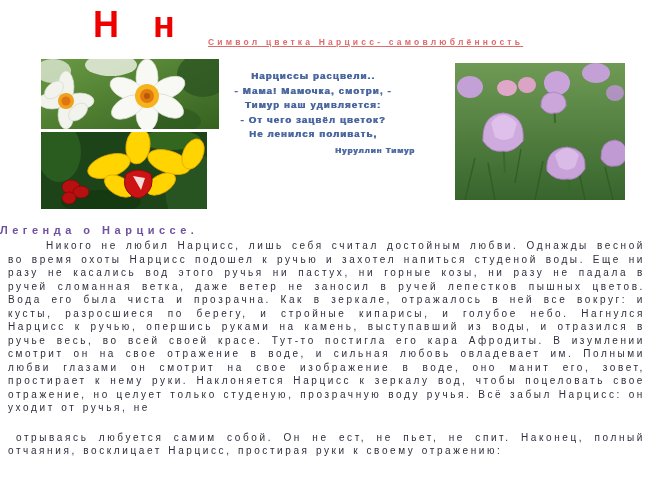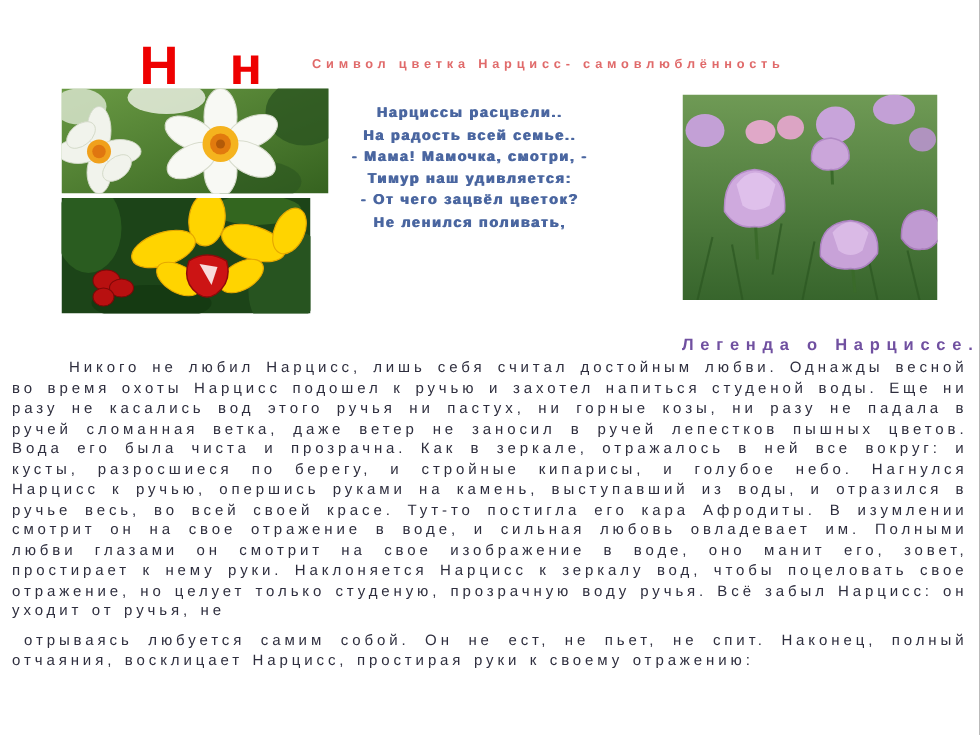--- a/index.html
+++ b/index.html
@@ -1,52 +1,52 @@
 <!DOCTYPE html>
 <html><head>
 <meta charset="utf-8">
 <style>
   html,body{margin:0;padding:0;background:#888;}
   .slide{
     position:relative;width:653px;height:490px;background:#ffffff;
     font-family:"Liberation Sans", sans-serif;overflow:hidden;margin:0 auto;
   }
   .big-letter{
-    position:absolute;left:93px;top:23px;
+    position:absolute;left:93px;top:4px;
     font-size:36px;font-weight:bold;color:#ee0000;letter-spacing:12px;white-space:nowrap;
   }
   .subtitle{
     position:absolute;left:208px;top:37px;
-    font-size:8.5px;font-weight:bold;color:#e06a6a;letter-spacing:3.2px;white-space:nowrap;
+    font-size:8.5px;font-weight:bold;color:#e06a6a;letter-spacing:3.2px;white-space:nowrap;text-decoration:underline;
   }
   .photo{position:absolute;display:block;}
   #photo-narcissus{left:41px;top:59px;width:178px;height:70px;}
   #photo-orchid{left:41px;top:132px;width:166px;height:77px;}
   #photo-tulips{left:455px;top:63px;width:170px;height:137px;}
   .poem{
     position:absolute;left:193px;top:69px;width:240px;
     font-size:9.5px;font-weight:bold;color:#4a66a0;
     letter-spacing:1.2px;line-height:14.6px;text-align:center;
     text-shadow:0.7px 0 0 #4a66a0;
   }
   .poem .author{
     text-align:right;padding-right:18px;font-size:8px;letter-spacing:1px;margin-top:2px;
   }
   .legend-title{
     position:absolute;left:0;top:224px;width:100%;
-    text-align:right;font-size:11px;font-weight:bold;color:#7050a0;letter-spacing:4.5px;
+    text-align:left;font-size:11px;font-weight:bold;color:#7050a0;letter-spacing:4.5px;
   }
   .legend-body{
     position:absolute;left:8px;top:239px;width:637px;
     font-size:10px;color:#2e2e3e;letter-spacing:2.6px;word-spacing:1px;
     line-height:13.5px;text-align:justify;font-weight:normal;
   }
   .legend-body p{margin:0;}
   .legend-body p.p1{text-indent:38px;}
-  .legend-body p.p2{margin-top:6px;text-indent:8px;}
+  .legend-body p.p2{margin-top:16px;text-indent:8px;}
 </style>
 </head>
 <body>
 
 <div class="slide">
 
   <div class="big-letter">Н н</div>
 
   <div class="subtitle">Символ цветка Нарцисс- самовлюблённость</div>
 
@@ -148,25 +148,25 @@
       <path d="M36 60 Q48 44 62 60 L58 74 Q48 80 40 74 Z" fill="#e0c2ec" opacity="0.9"></path>
       <path d="M92 108 Q90 86 112 84 Q132 86 130 106 Q122 118 112 116 Q100 118 92 108 Z" fill="#c8a2d8" stroke="#ab82c0" stroke-width="1"></path>
       <path d="M100 92 Q112 78 124 92 L120 104 Q112 110 104 104 Z" fill="#dcbce8" opacity="0.9"></path>
       <path d="M146 96 Q145 78 160 77 Q173 79 172 95 Q166 104 160 103 Q152 105 146 96 Z" fill="#c09ad2" stroke="#a87cba" stroke-width="1"></path>
       <path d="M86 44 Q85 30 99 29 Q112 31 111 43 Q106 51 99 50 Q92 52 86 44 Z" fill="#cba6da" stroke="#b088c4" stroke-width="1"></path>
     </g>
   </svg>
 
   <div class="poem">
     <div>Нарциссы расцвели..</div>
-    <div>На радость всей семье..</div>
     <div>- Мама! Мамочка, смотри, -</div>
     <div>Тимур наш удивляется:</div>
     <div>- От чего зацвёл цветок?</div>
     <div>Не ленился поливать,</div>
+    <div class="author">Нуруллин Тимур</div>
   </div>
 
   <div class="legend-title">Легенда о Нарциссе.</div>
 
   <div class="legend-body">
     <p class="p1">Никого не любил Нарцисс, лишь себя считал достойным любви. Однажды весной во время охоты Нарцисс подошел к ручью и захотел напиться студеной воды. Еще ни разу не касались вод этого ручья ни пастух, ни горные козы, ни разу не падала в ручей сломанная ветка, даже ветер не заносил в ручей лепестков пышных цветов. Вода его была чиста и прозрачна. Как в зеркале, отражалось в ней все вокруг: и кусты, разросшиеся по берегу, и стройные кипарисы, и голубое небо. Нагнулся Нарцисс к ручью, опершись руками на камень, выступавший из воды, и отразился в ручье весь, во всей своей красе. Тут-то постигла его кара Афродиты. В изумлении смотрит он на свое отражение в воде, и сильная любовь овладевает им. Полными любви глазами он смотрит на свое изображение в воде, оно манит его, зовет, простирает к нему руки. Наклоняется Нарцисс к зеркалу вод, чтобы поцеловать свое отражение, но целует только студеную, прозрачную воду ручья. Всё забыл Нарцисс: он уходит от ручья, не</p>
     <p class="p2">отрываясь любуется самим собой. Он не ест, не пьет, не спит. Наконец, полный отчаяния, восклицает Нарцисс, простирая руки к своему отражению:</p>
   </div>
 
 </div>

